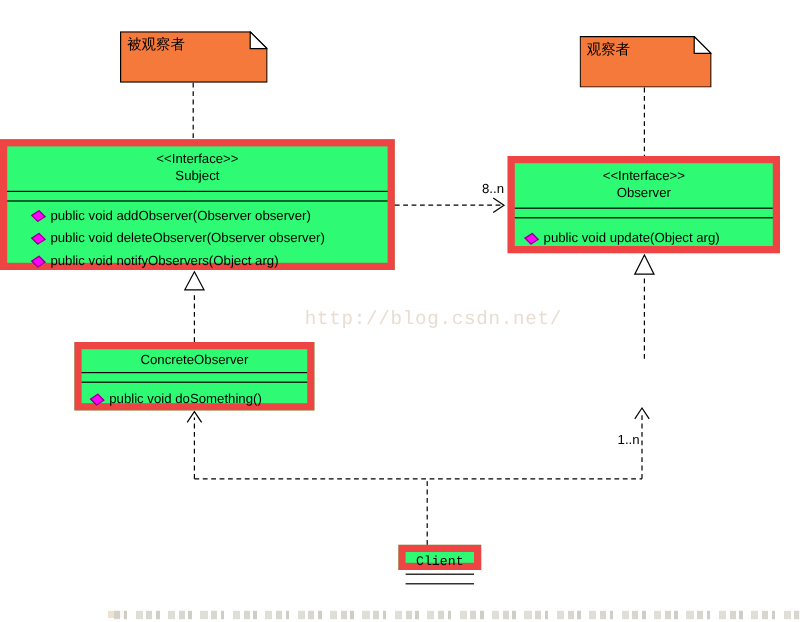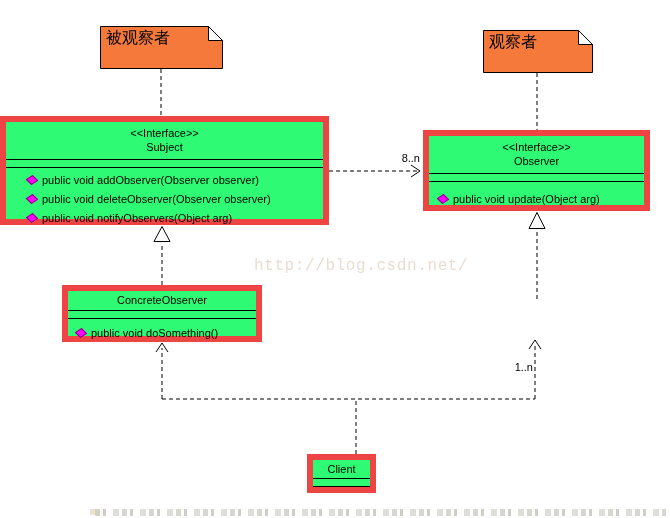--- a/index.html
+++ b/index.html
@@ -13,21 +13,21 @@
   .cls .attrs{box-sizing:border-box;border-bottom:1px solid #000;}
   .cls .ops{box-sizing:border-box;}
   .op{display:flex;align-items:center;height:19px;padding-left:22px;}
   .op.centered{height:auto;}
   .diamond{display:inline-block;width:6px;height:6px;background:var(--operation-icon);
            border:1px solid #87007d;transform:rotate(45deg) skewX(-12deg);margin-right:6px;flex:0 0 auto;}
 
   
   .note{position:absolute;}
   .note svg{position:absolute;left:0;top:0;}
-  .note .note-label{position:absolute;left:6px;top:4px;font-size:16px;line-height:15px;white-space:nowrap;}
+  .note .note-label{position:absolute;left:6px;top:4px;font-size:12px;line-height:15px;white-space:nowrap;}
   .note-body{fill:var(--note-fill);stroke:#000;stroke-width:1;}
   .note-fold{fill:#ffffff;stroke:#000;stroke-width:1;}
 
   
   .edges{position:absolute;left:0;top:0;pointer-events:none;}
   .edge{stroke:#000;stroke-width:1;fill:none;stroke-dasharray:4 3;}
   .arrow-open{stroke:#000;stroke-width:1;fill:none;}
   .tri{fill:#ffffff;stroke:#000;stroke-width:1;}
 
   .edge-label{position:absolute;font-size:11px;line-height:13px;text-align:right;}
@@ -108,21 +108,21 @@
     <div class="attrs" style="height:8px;"></div>
     <div class="ops" style="height:27px;display:flex;align-items:center;">
       <div class="op centered" style="padding-left:9px;">
         <span class="diamond"></span>
         <span>public void doSomething()</span>
       </div>
     </div>
   </div>
 
 
-  <div class="cls" style="left:307px;top:454px;width:69px;height:39px;">
+  <div class="cls" style="left:332px;top:454px;width:69px;height:21px;font-family:Liberation Mono, monospace;">
     <div class="title" style="height:19px;line-height:18px;">
       <div>Client</div>
     </div>
     <div class="attrs" style="height:8px;"></div>
     <div class="ops" style="height:10px;"></div>
   </div>
 
   <svg class="edges" width="670" height="518">
 
     <line class="edge" x1="161" y1="69" x2="161" y2="116"></line>

